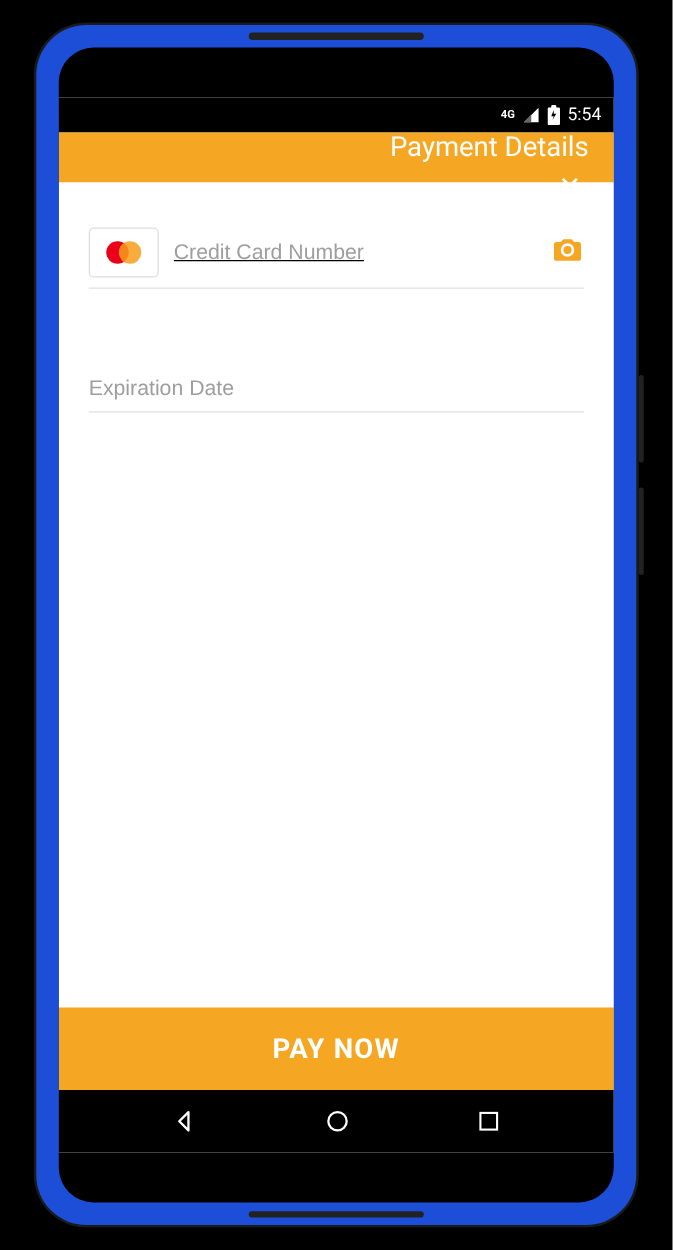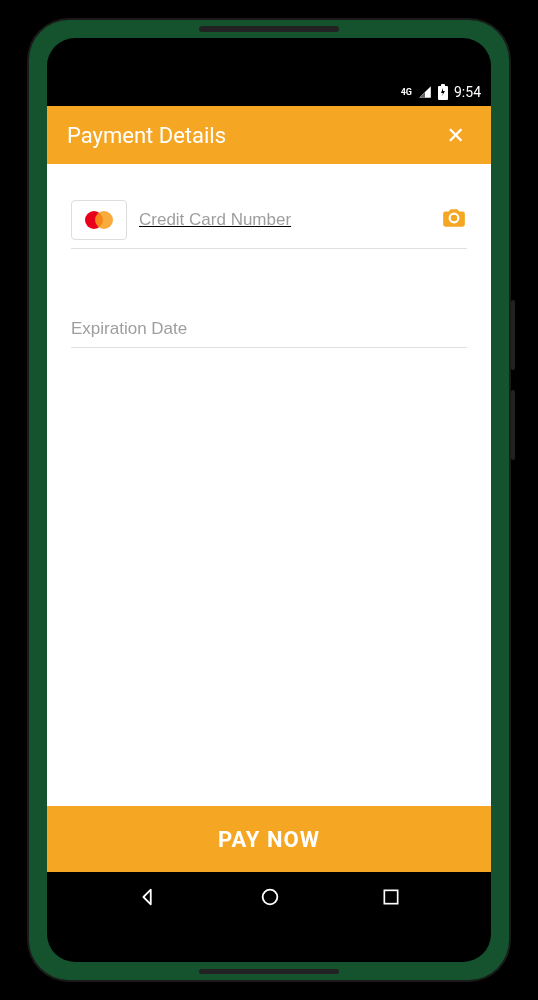--- a/index.html
+++ b/index.html
@@ -8,21 +8,21 @@
       display: flex;
       align-items: center;
       justify-content: center;
       width: 538px;
       height: 1000px;
       font-family: Roboto, -apple-system, sans-serif;
     }
     .phone-frame {
       width: 480px;
       height: 960px;
-      background: #14532d;
+      background: #1d4ed8;
       border-radius: 40px;
       padding: 18px;
       position: relative;
       box-shadow: 0 0 0 2px #1a1a1a;
     }
     .phone-inner {
       width: 100%;
       height: 100%;
       background: #000;
       border-radius: 28px;
@@ -75,27 +75,28 @@
       align-items: center;
       justify-content: flex-end;
       padding: 0 10px;
       gap: 6px;
       color: #fff;
       font-size: 14px;
     }
     .status-bar .sig { font-size: 9px; font-weight: bold; }
     .status-bar svg { display: block; }
     .app-bar {
-      height: 58px;
+      height: 40px;
       background: #F5A623;
       display: flex;
-      align-items: center;
+      align-items: flex-end;
       justify-content: space-between;
       padding: 0 20px;
       color: #fff;
+      flex-direction: column;
     }
     .app-bar-title {
       font-size: 22px;
       font-weight: 400;
     }
     .close-btn {
       font-size: 22px;
       cursor: pointer;
       padding: 6px;
     }
@@ -200,21 +201,21 @@
         <span class="sig">4G</span>
         <svg width="14" height="14" viewBox="0 0 24 24">
             <path fill="#fff" d="M2 22h20V2z"></path>
             <path fill="#666" d="M2 22h10V12z"></path>
           </svg>
         <svg width="10" height="16" viewBox="0 0 10 16">
             <rect x="0" y="2" width="10" height="14" rx="1" fill="#fff"></rect>
             <rect x="3" y="0" width="4" height="3" rx="1" fill="#fff"></rect>
             <path fill="#000" d="M5 4l-2 5h2l-1 3 3-5H5z"></path>
           </svg>
-        <span>9:54</span>
+        <span>5:54</span>
       </div>
 
       <div class="app-bar">
         <span class="app-bar-title">Payment Details</span>
         <span class="close-btn">✕</span>
       </div>
 
       <div class="content">
 
         <div class="field-row">

